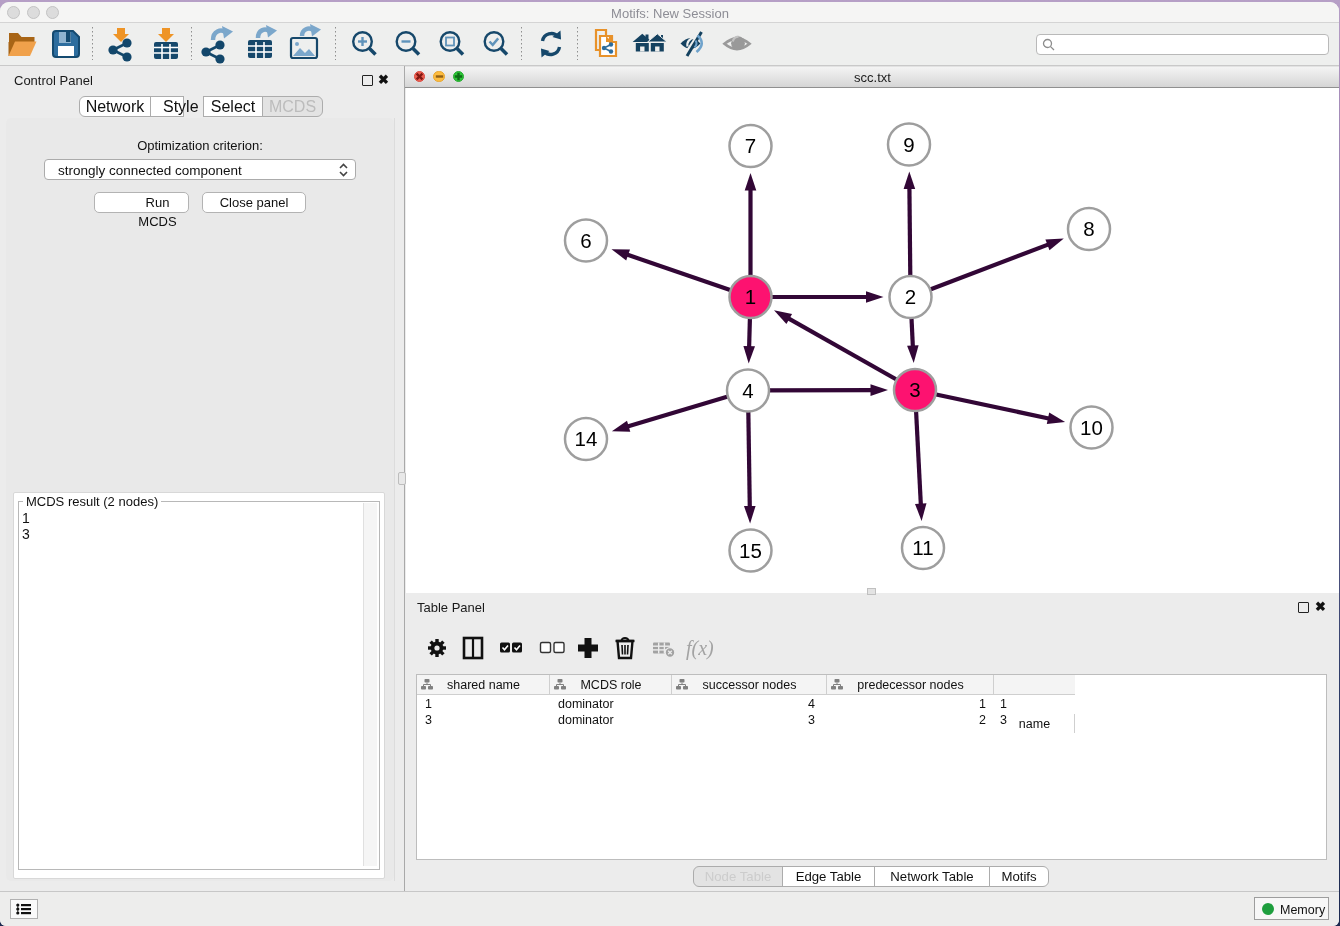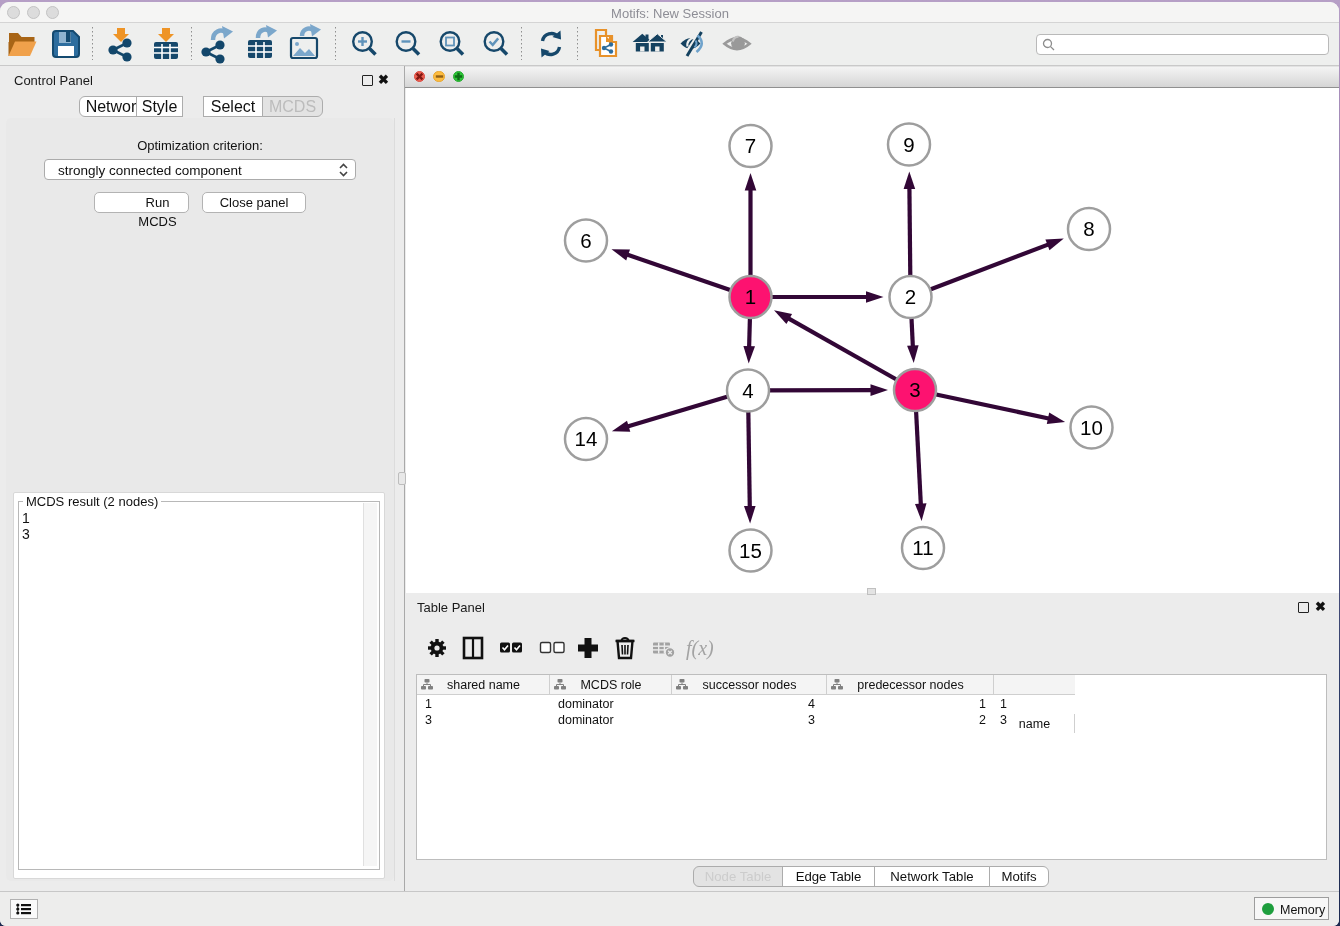--- a/index.html
+++ b/index.html
@@ -189,21 +189,21 @@
     <circle cx="5.5" cy="5.5" r="4" fill="none" stroke="#8c8c8c" stroke-width="1.3"></circle>
     <line x1="8.6" y1="8.6" x2="12" y2="12" stroke="#8c8c8c" stroke-width="1.3"></line>
   </svg>
 
   <div class="leftpanel"></div>
   <div class="abs ptitle" style="left:14px;top:73px;">Control Panel</div>
   <div class="floatbtn" style="left:362px;top:75px;"></div>
   <div class="closex" style="left:378px;top:75px;">✖</div>
 
   <div class="tabseg" style="left:79px;top:96px;width:72px;border-radius:6px 0 0 6px;">Network</div>
-  <div class="tabseg" style="left:136px;top:96px;width:47px;">Style</div>
+  <div class="tabseg" style="left:150px;top:96px;width:34px;padding-left:12px;">Style</div>
   <div class="tabseg" style="left:203px;top:96px;width:60px;">Select</div>
   <div class="tabseg" style="left:262px;top:96px;width:61px;border-radius:0 6px 6px 0;background:#e3e3e3;color:#bcbcbc;">MCDS</div>
 
   <div class="tabcontent"></div>
   <div class="abs" style="left:44px;top:159px;width:312px;height:21px;background:#fff;border:1px solid #ababab;border-radius:4px;box-sizing:border-box;">
     <span style="position:absolute;left:13px;top:2.5px;font-size:13.5px;color:#111;">strongly connected component</span>
     <svg style="position:absolute;right:6px;top:3px;" width="11" height="14" viewBox="0 0 11 14">
       <path d="M2 5 L5.5 1.5 L9 5" fill="none" stroke="#444" stroke-width="1.6"></path>
       <path d="M2 9 L5.5 12.5 L9 9" fill="none" stroke="#444" stroke-width="1.6"></path>
     </svg>
@@ -230,20 +230,21 @@
             <path d="M1.6,1.6 L7.4,7.4 M7.4,1.6 L1.6,7.4" stroke="#801812" stroke-width="2.2"></path>
           </svg></div>
     <div class="light" style="left:28.3px;background:#fdbc40;border:1px solid #e8a62e;">
       <svg width="9" height="9" viewBox="0 0 9 9" style="margin-top:0.2px;">
             <path d="M0.8,4.5 L8.2,4.5" stroke="#8f5f16" stroke-width="2.4"></path>
           </svg></div>
     <div class="light" style="left:47.8px;background:#2cc437;border:1px solid #26ab31;">
       <svg width="9" height="9" viewBox="0 0 9 9" style="margin-top:0.2px;">
             <path d="M0.8,4.5 L8.2,4.5 M4.5,0.8 L4.5,8.2" stroke="#0e6b16" stroke-width="2.4"></path>
           </svg></div>
+    <div class="abs" style="left:0;top:4px;width:935px;text-align:center;font-size:13px;color:#1c1c1c;">scc.txt</div>
     <div class="netcanvas"></div>
     <svg class="abs" style="left:1px;top:22px;" width="933" height="505" viewBox="406 88 933 505">
       <g stroke="#320736" stroke-width="4.2" fill="#320736">
       <line x1="750.5" y1="297.0" x2="750.5" y2="188.5"></line>
             <polygon stroke="none" points="750.5,173.0 756.3,190.5 744.7,190.5"></polygon>
       <line x1="750.5" y1="297.0" x2="626.2" y2="254.3"></line>
             <polygon stroke="none" points="611.5,249.3 630.0,249.5 626.2,260.4"></polygon>
       <line x1="750.5" y1="297.0" x2="868.0" y2="297.0"></line>
             <polygon stroke="none" points="883.5,297.0 866.0,302.8 866.0,291.2"></polygon>
       <line x1="750.5" y1="297.0" x2="749.1" y2="348.0"></line>

